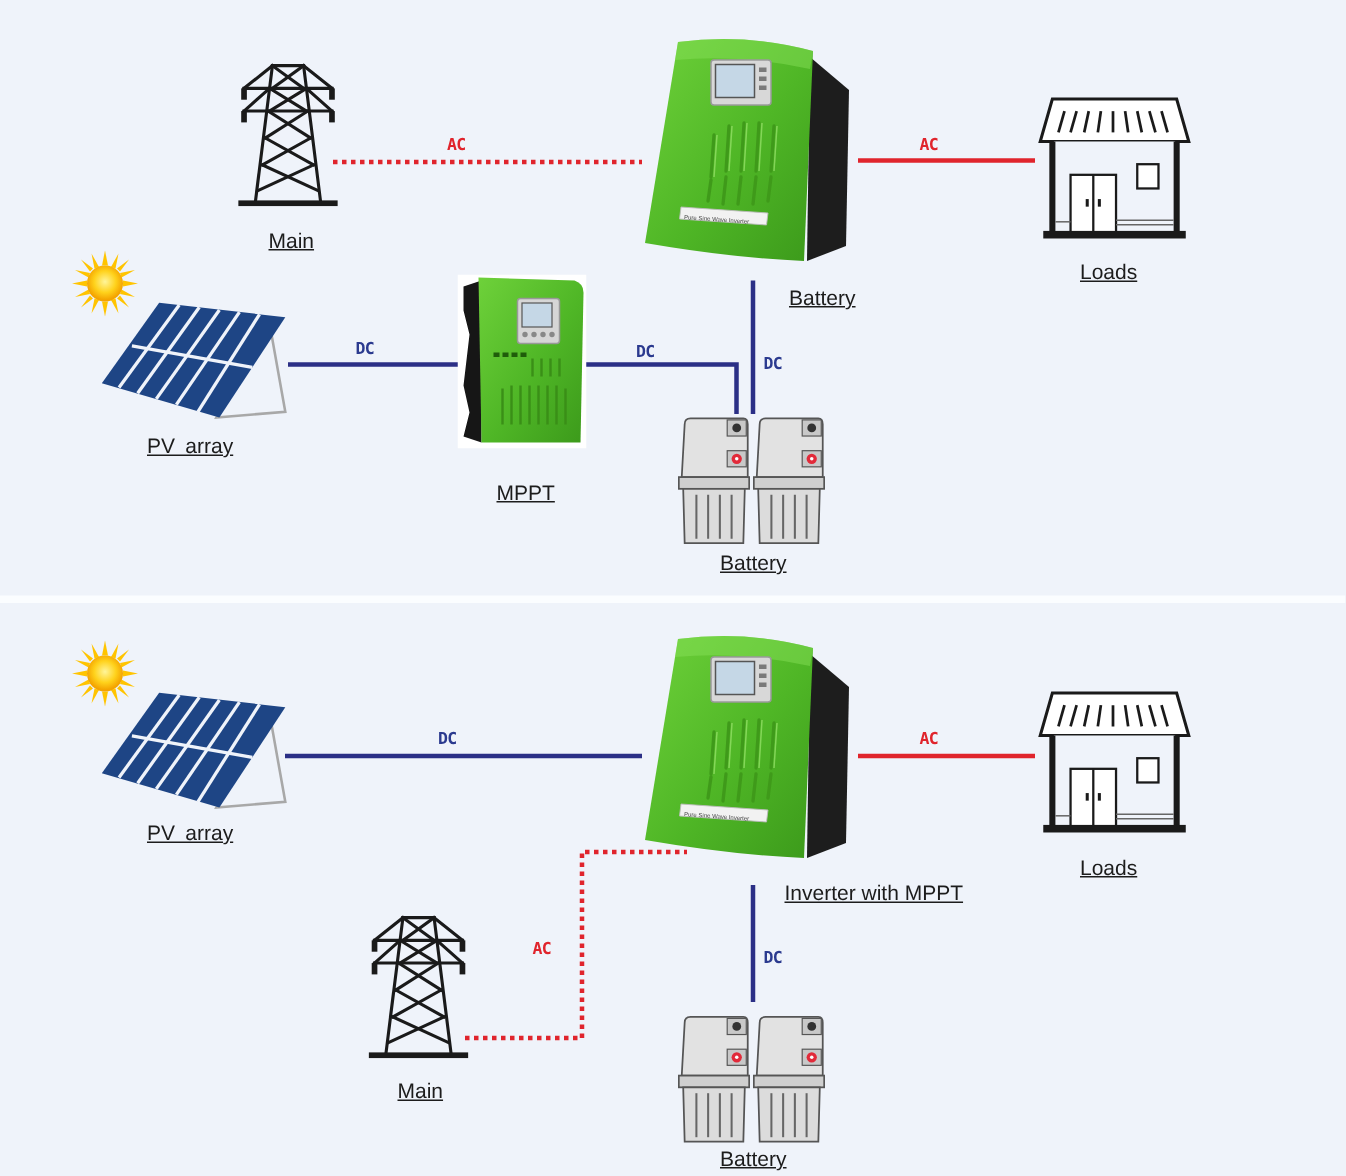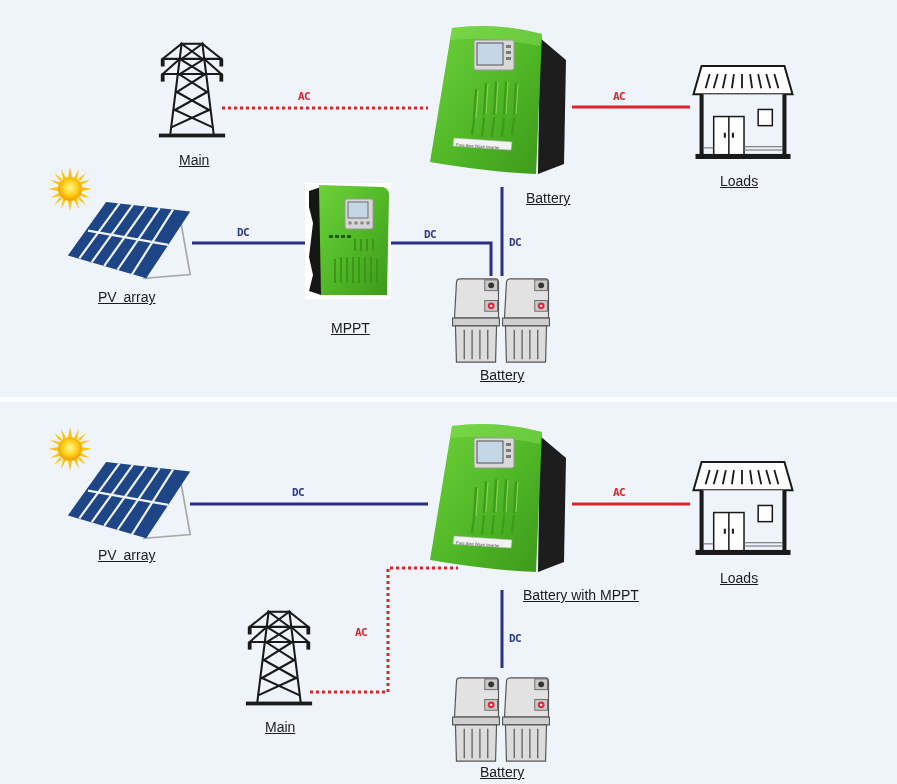--- a/index.html
+++ b/index.html
@@ -264,17 +264,17 @@
     <use href="#battery" x="452" y="274" width="48" height="88"></use>
     <use href="#battery" x="502" y="274" width="48" height="88"></use>
   </svg>
 
   <span class="wire-lbl dc" style="left:292px;top:84px">DC</span>
   <span class="wire-lbl ac" style="left:613px;top:84px">AC</span>
   <span class="wire-lbl ac" style="left:355px;top:224px">AC</span>
   <span class="wire-lbl dc" style="left:509px;top:230px">DC</span>
 
   <span class="lbl" style="left:98px;top:145px;word-spacing:3px">PV array</span>
-  <span class="lbl" style="left:523px;top:185px">Battery with MPPT</span>
+  <span class="lbl" style="left:523px;top:185px">Inverter with MPPT</span>
   <span class="lbl" style="left:720px;top:168px">Loads</span>
   <span class="lbl" style="left:265px;top:317px">Main</span>
   <span class="lbl" style="left:480px;top:362px">Battery</span>
 </div>
 
 </body></html>

